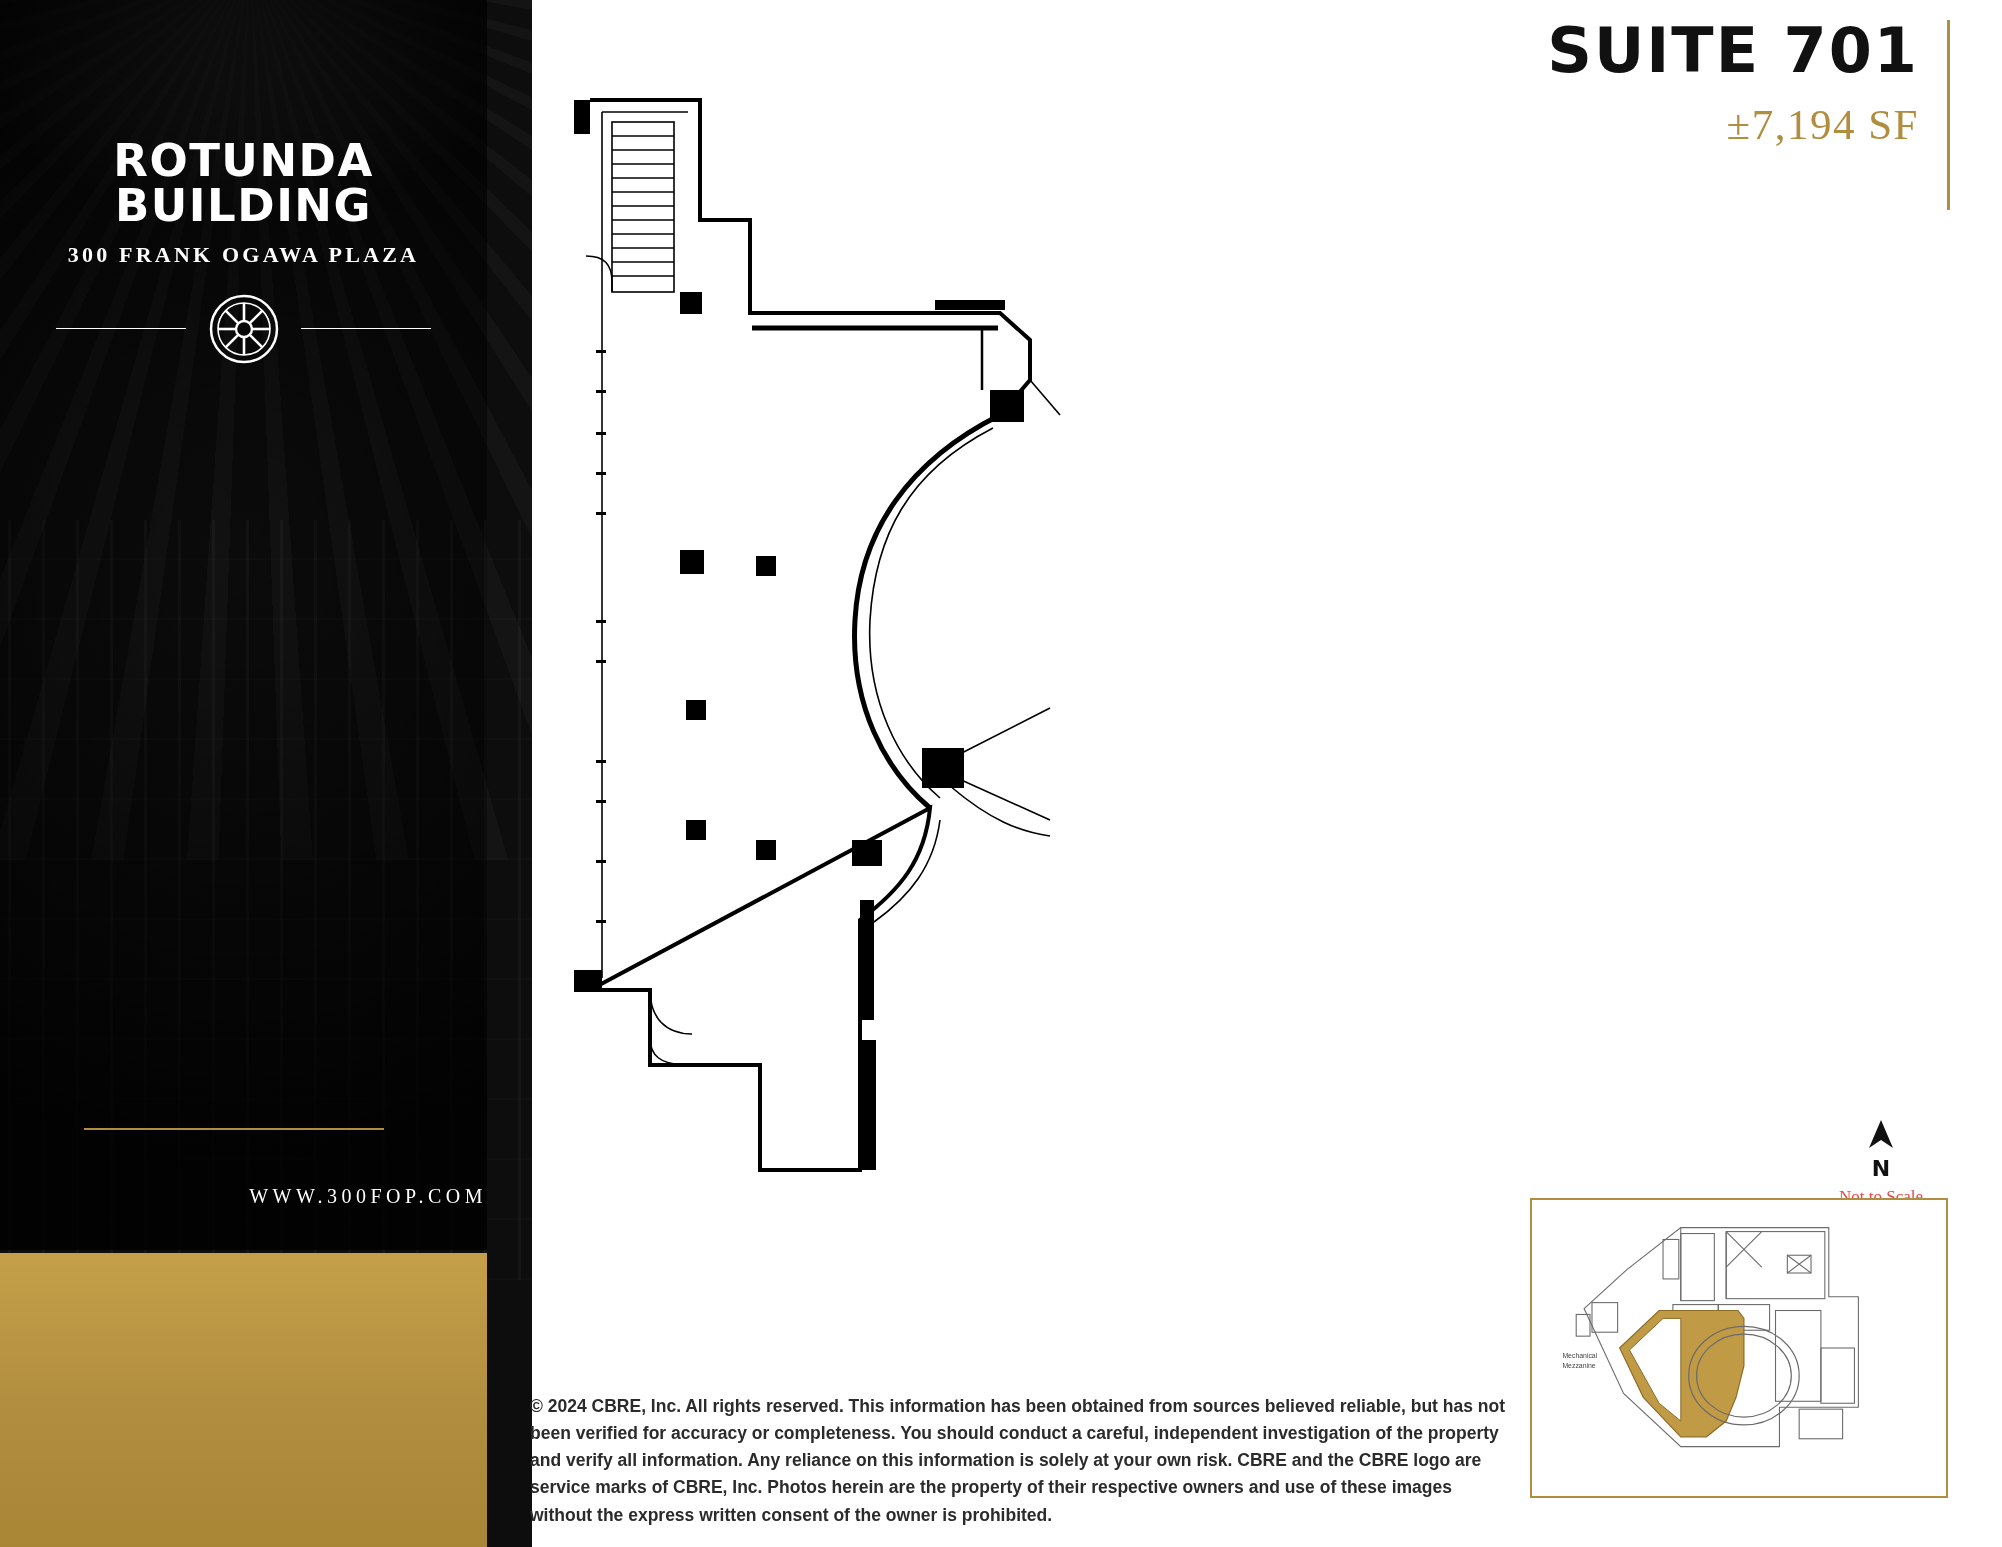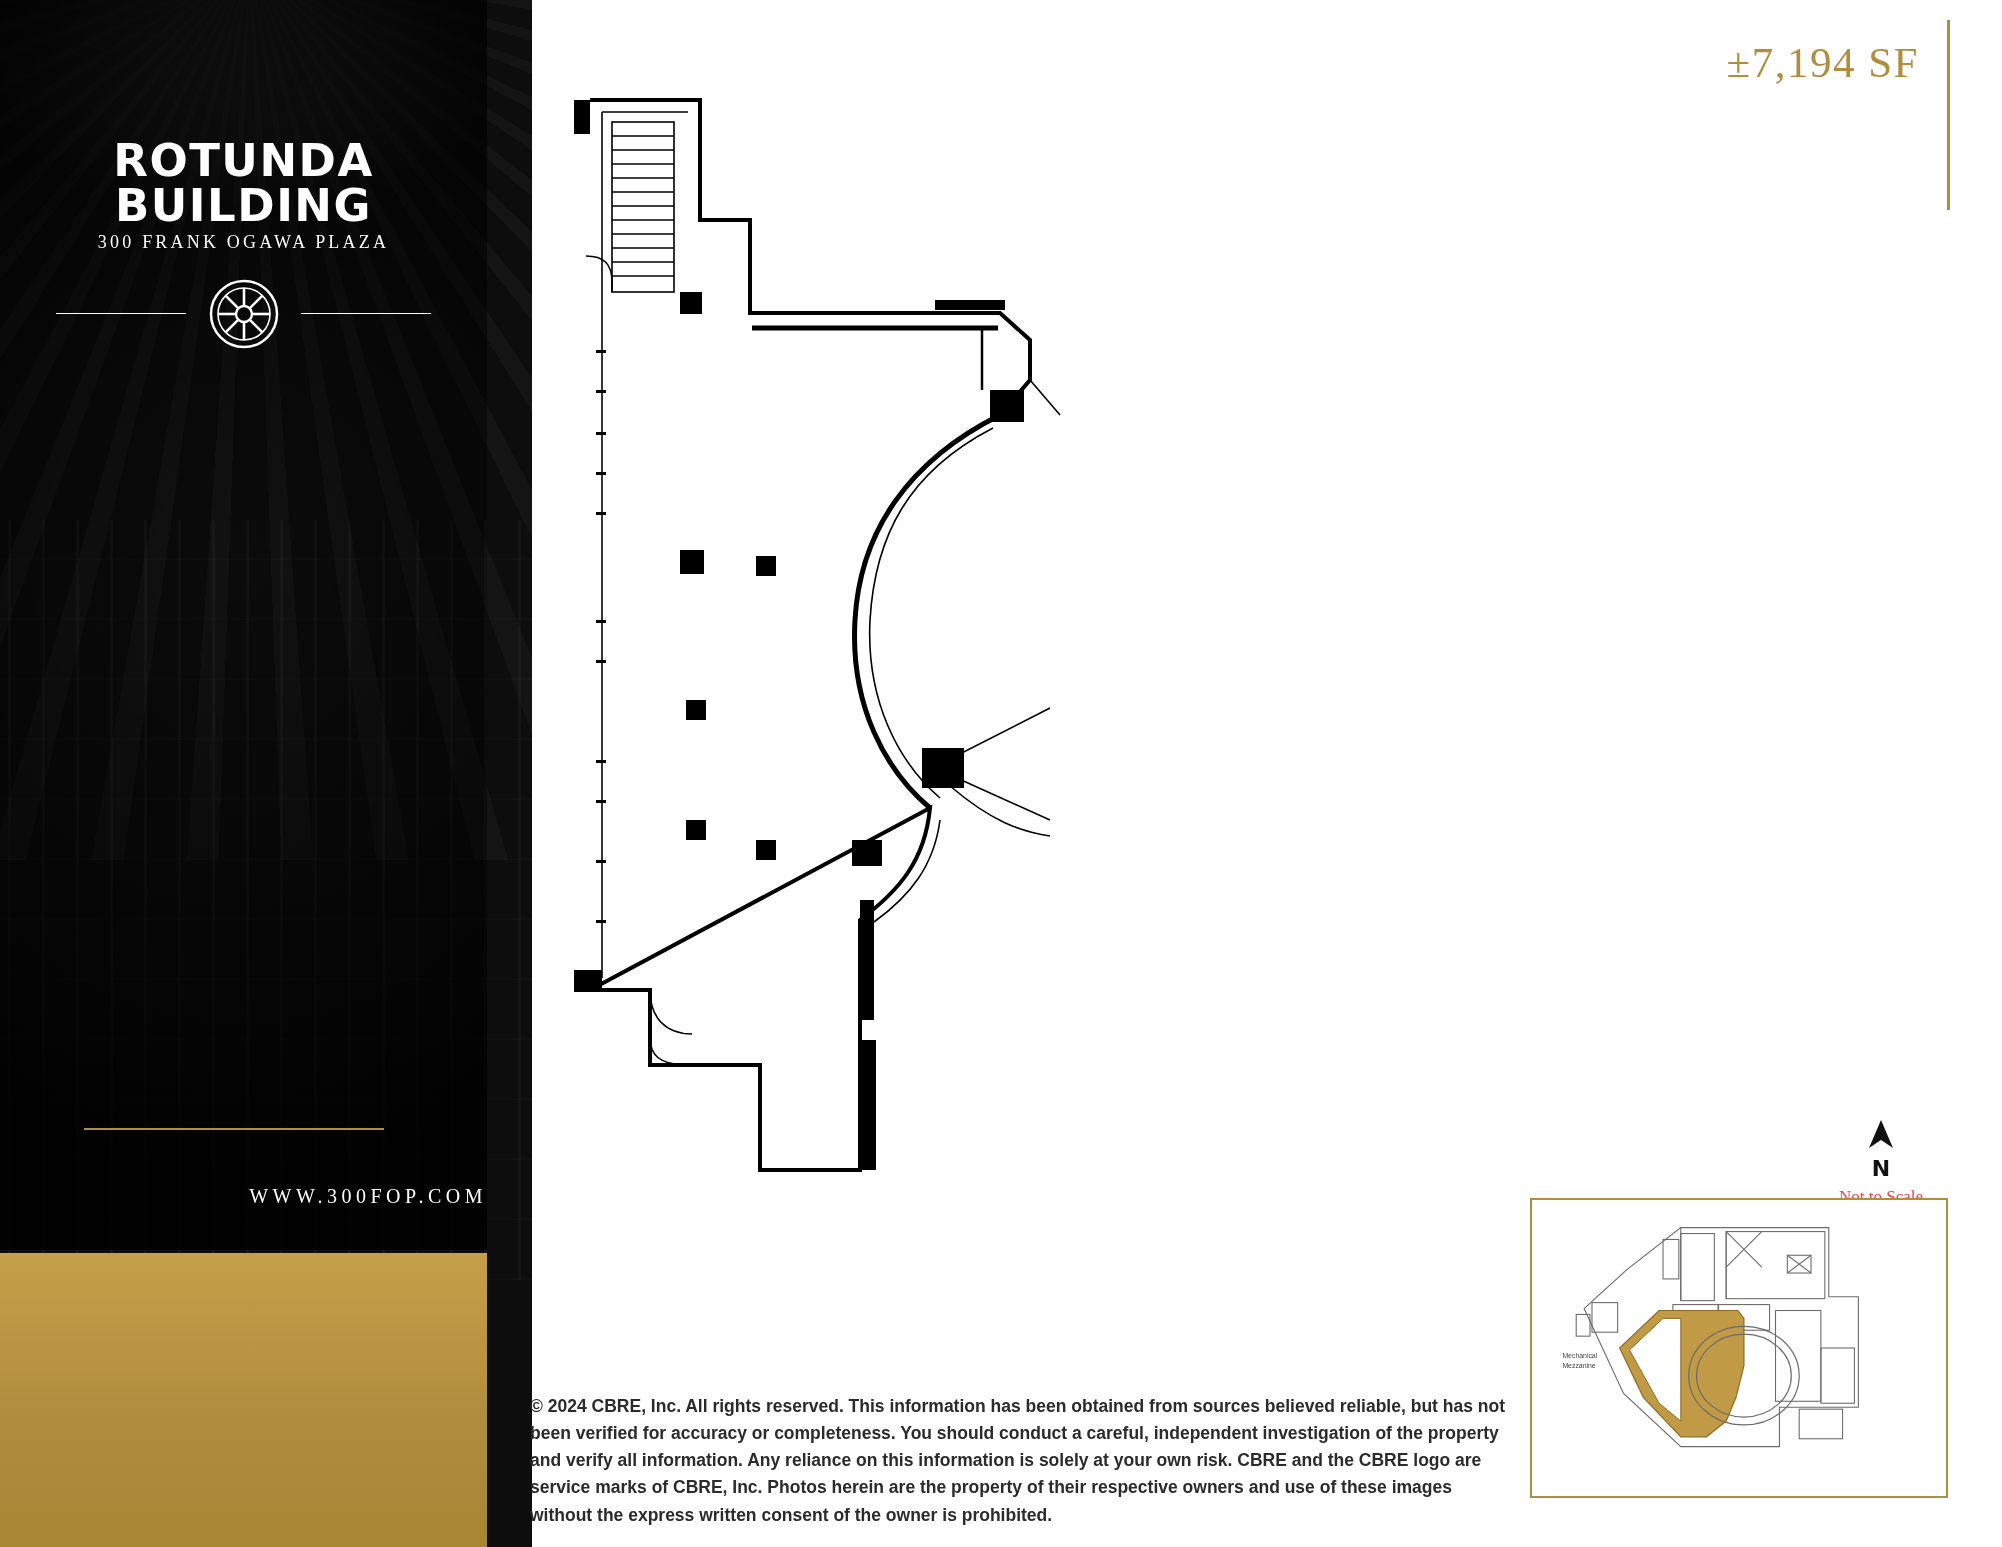--- a/index.html
+++ b/index.html
@@ -82,24 +82,25 @@
     font-weight: bold;
     font-size: 45px;
     letter-spacing: 1.5px;
     line-height: 1;
     margin: 0;
     text-transform: uppercase;
   }
   #building-address {
     color: #ffffff;
     font-family: "Liberation Serif", serif;
-    font-size: 18px;
+    font-size: 22px;
     letter-spacing: 3.2px;
-    margin-top: 4px;
+    margin-top: 14px;
     text-transform: uppercase;
+    font-weight: bold;
   }
 
   #rosette-row {
     position: relative;
     margin-top: 26px;
     height: 70px;
   }
   #rosette-row .rule {
     position: absolute;
     top: 34px;
@@ -268,20 +269,21 @@
   <div id="sidebar-divider"></div>
   <div id="website">WWW.300FOP.COM</div>
 
   <div id="gold-panel">
     
     
   </div>
 </div>
 
 <div id="suite-header">
+  <div id="suite-title">SUITE 701</div>
   <div id="suite-size">±7,194 SF</div>
 </div>
 
 <div id="floorplan-wrap">
   <svg viewBox="0 0 1060 1240" width="1060" height="1240">
     <g fill="none" stroke="#000000" stroke-width="3">
 
       <path d="M 60 40
                L 170 40
                L 170 160

